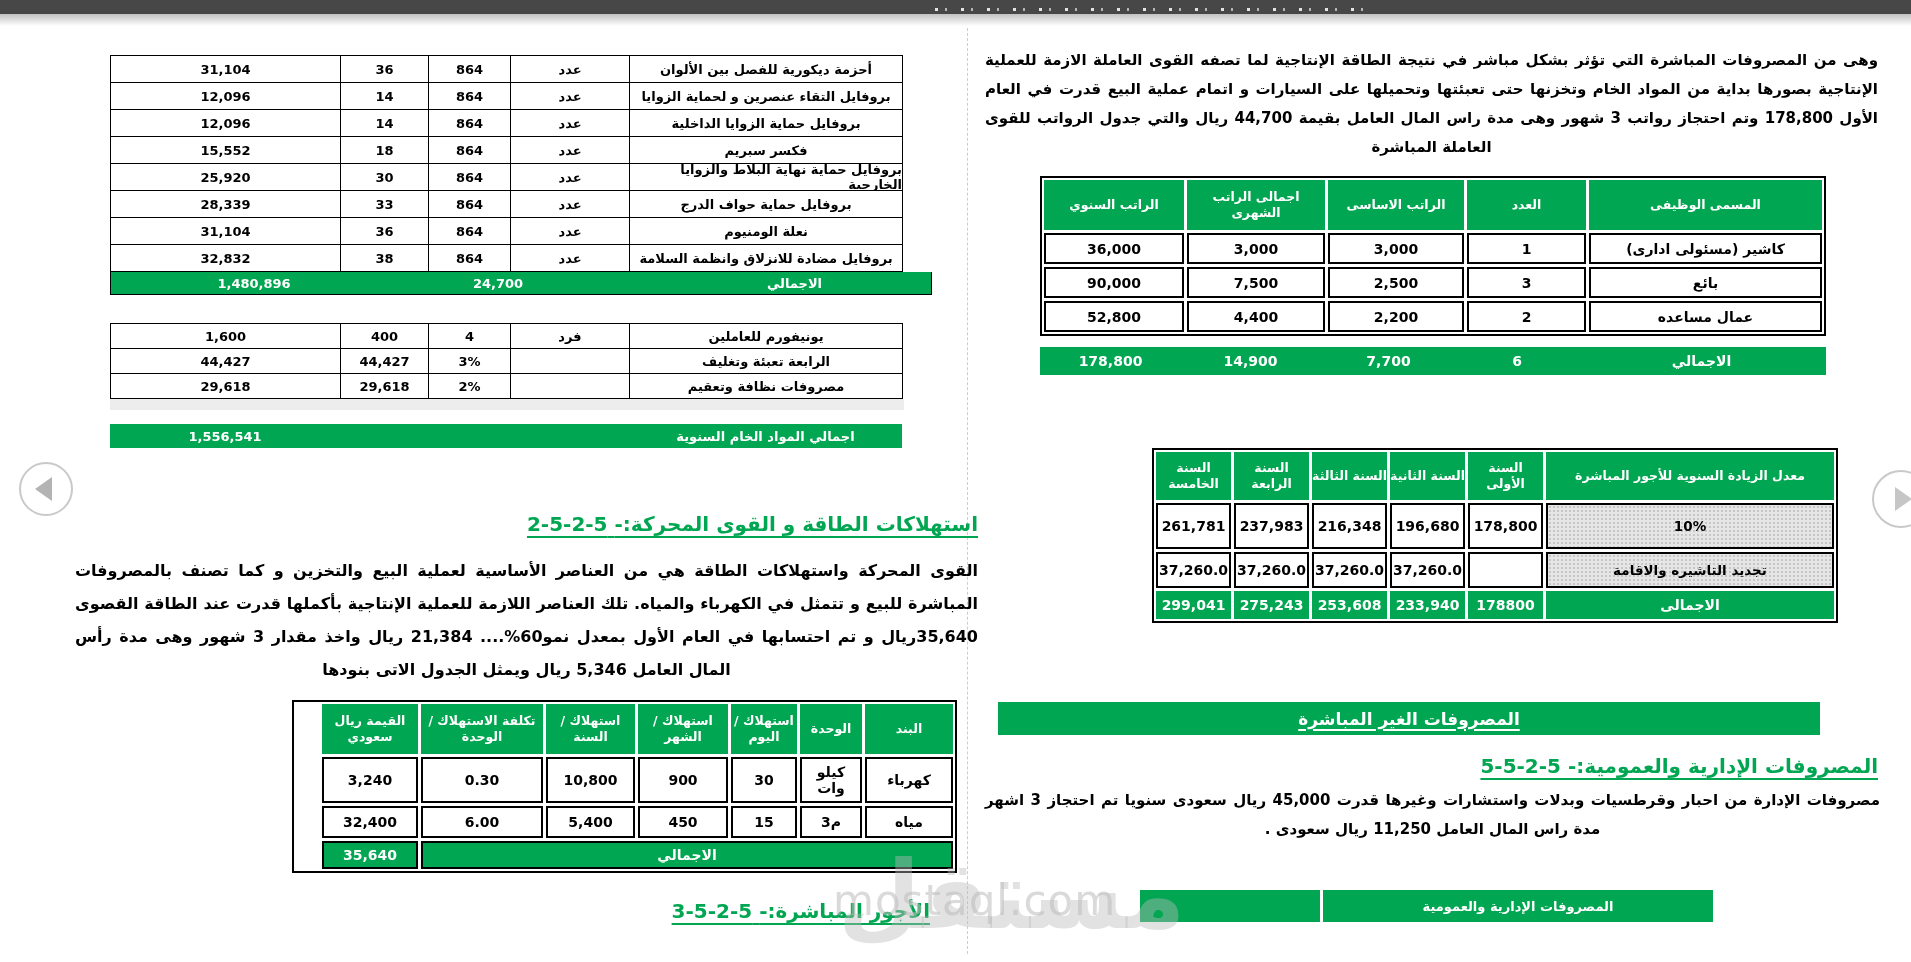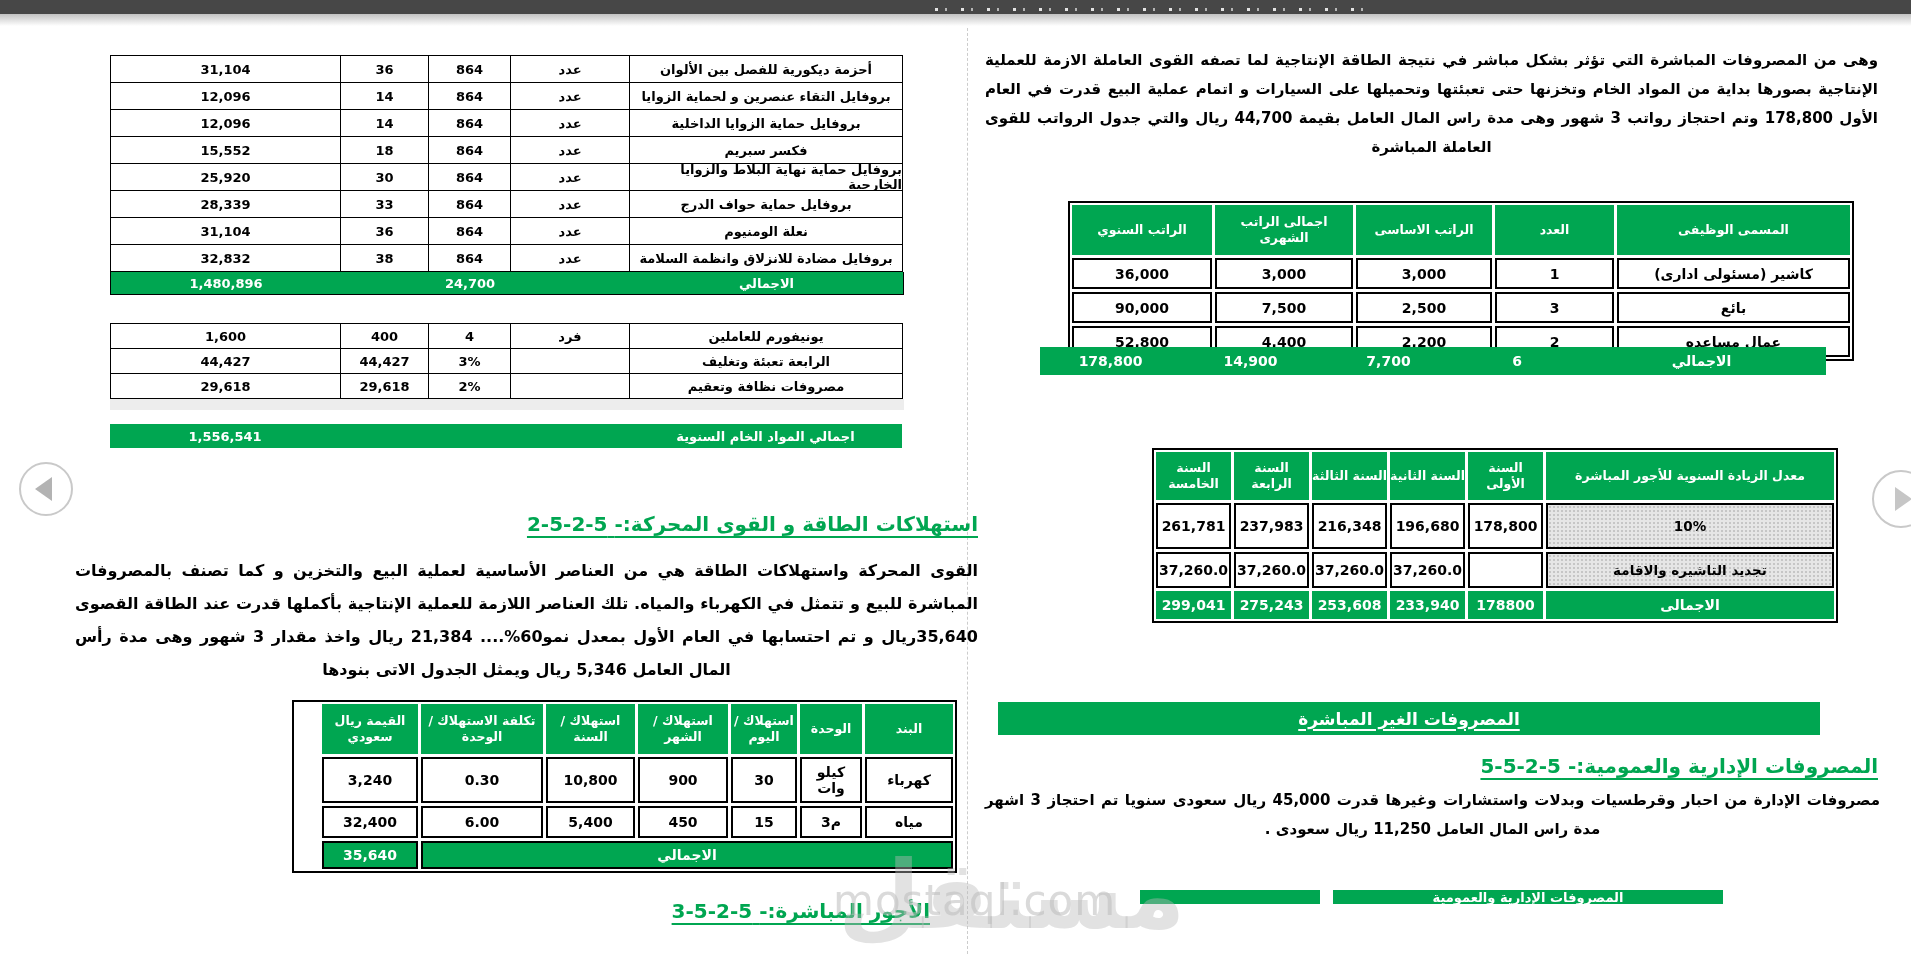--- a/index.html
+++ b/index.html
@@ -39,49 +39,49 @@
   
   .tbl-thin{display:grid;gap:1px;background:#000;border:1px solid #000;}
   .tbl-thin>div{background:#fff;display:flex;align-items:center;justify-content:center;
     font-weight:bold;font-size:13px;direction:rtl;}
   .cols-left{grid-template-columns:229px 87px 81px 118px 272px;}
   #tbl-materials{left:110px;top:55px;grid-auto-rows:26px;}
   #tbl-extras{left:110px;top:323px;grid-auto-rows:24px;}
   .green-row{display:grid;grid-template-columns:230px 88px 82px 119px 273px;background:var(--green);
     border:1px solid #000;color:#fff;font-weight:bold;font-size:13px;}
   .green-row>div{display:flex;align-items:center;justify-content:center;direction:rtl;}
-  #tbl-materials-total{left:110px;top:272px;height:22px;border-top:0;}
+  #tbl-materials-total{left:110px;top:272px;height:22px;border-top:0;padding-left:28px;}
   .gray-strip{left:110px;top:399px;width:794px;height:11px;background:#ededed;}
   #annual-bar{left:110px;top:424px;height:24px;border:0;}
   
   .tbl-thick{display:grid;gap:3px;padding:2px;border:2px solid #000;background:#fff;}
   .tbl-thick>div{display:flex;align-items:center;justify-content:center;text-align:center;
     font-weight:bold;direction:rtl;}
   .hcell{background:var(--green);color:#fff;font-size:12.5px;line-height:1.3;}
   .cell{border:2px solid #000;font-size:14px;}
   .gcell{background:var(--green);color:#fff;border:2px solid #000;font-size:14px;}
   .gflat{background:var(--green);color:#fff;font-size:14px;}
   .graycell{border:2px solid #000;font-size:13.5px;
     background-color:#e6e6e6;background-image:radial-gradient(#c6c6c6 0.8px,transparent 0.9px);background-size:4px 4px;}
   #tbl-energy{left:292px;top:700px;grid-template-columns:96px 122px 89px 90px 66px 62px 88px;
     grid-template-rows:50px 46px 32px 28px;padding-left:28px;}
-  #tbl-salaries{left:1040px;top:201px;grid-template-columns:140px 138px 136px 119px 233px;
-    grid-template-rows:50px 31px 31px 31px;margin-left:28px;}
+  #tbl-salaries{left:1040px;top:176px;grid-template-columns:140px 138px 136px 119px 233px;
+    grid-template-rows:50px 31px 31px 31px;}
   #tbl-salaries-total{left:1040px;top:347px;width:786px;height:28px;display:grid;
     grid-template-columns:141px 139px 137px 120px 249px;background:var(--green);color:#fff;font-weight:bold;font-size:14px;}
   #tbl-salaries-total>div{display:flex;align-items:center;justify-content:center;direction:rtl;}
   #tbl-increase{left:1152px;top:448px;grid-template-columns:75px 75px 75px 75px 75px 288px;
     grid-template-rows:48px 46px 36px 28px;}
   .ltr{direction:ltr !important;}
   
   #banner-indirect{left:998px;top:702px;width:822px;height:33px;background:var(--green);
     display:flex;align-items:center;justify-content:center;}
   #banner-indirect span{color:#fff;font-weight:bold;font-size:17px;direction:rtl;
     text-decoration:underline;text-decoration-thickness:1.5px;text-underline-offset:4px;}
-  #admin-bar{left:1140px;top:890px;height:14px;display:flex;gap:13px;}
+  #admin-bar{left:1140px;top:890px;height:32px;display:flex;gap:3px;}
   #admin-bar .bar-cell{background:var(--green);height:100%;}
   #admin-bar .bar-empty{width:180px;}
   #admin-bar .bar-label{width:390px;display:flex;align-items:center;justify-content:center;
     color:#fff;font-weight:bold;font-size:13px;direction:rtl;}
 </style>
 </head>
 <body>
 
 <div class="abs titlebar">
   <div class="abs titlebar-frag"></div>

